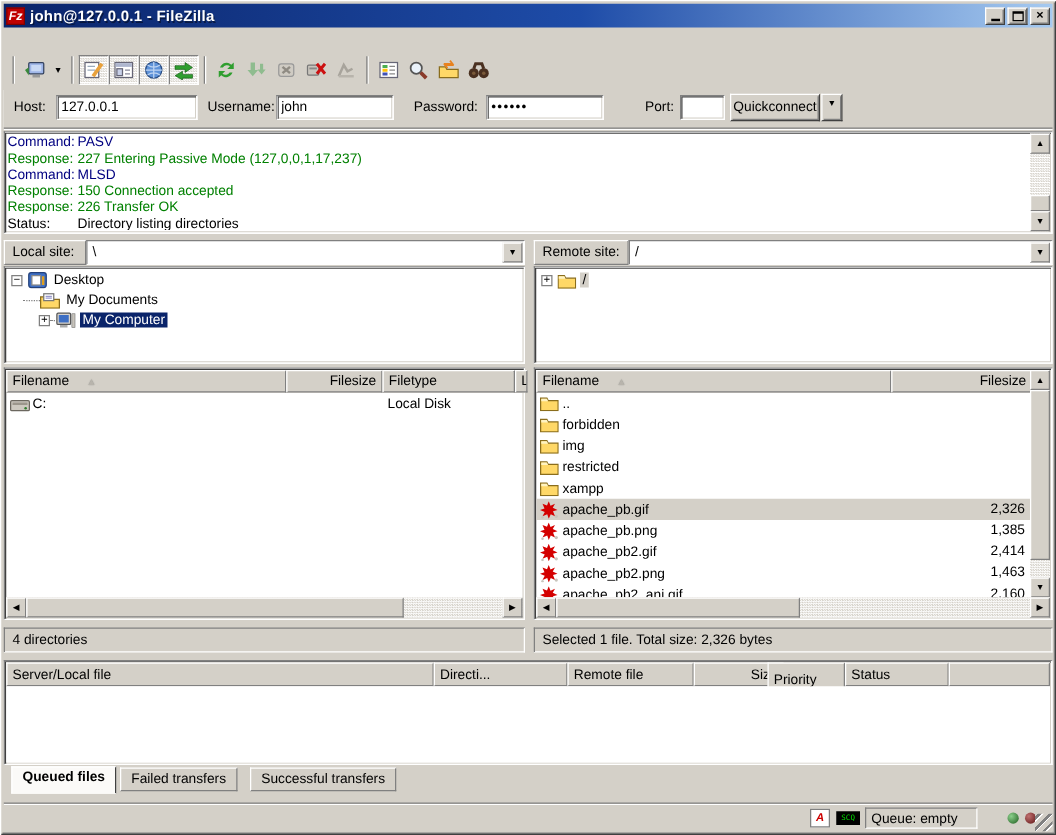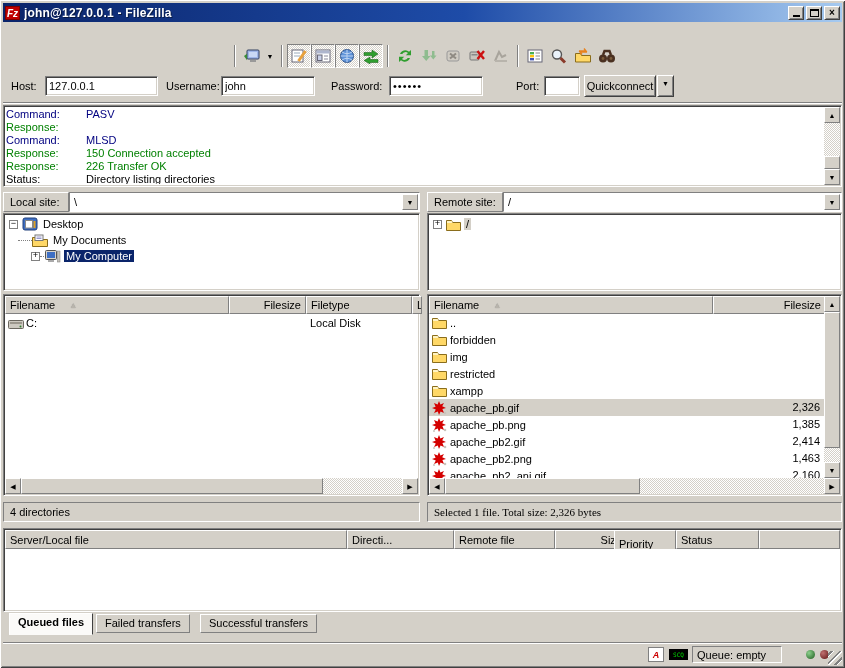--- a/index.html
+++ b/index.html
@@ -2,21 +2,21 @@
 <html><head>
 <meta charset="utf-8">
 <title>FileZilla</title>
 <style>
   html,body{margin:0;padding:0;background:#808080;}
   *{box-sizing:border-box;}
   .window{position:relative;width:845px;height:668px;background:#D4D0C8;
     font-family:"Liberation Sans",sans-serif;font-size:11px;color:#000;
     box-shadow:inset 1px 1px 0 #fff, inset -1px -1px 0 #404040, inset 2px 2px 0 #d4d0c8, inset -2px -2px 0 #808080;
     overflow:hidden;}
-  .abs{position:absolute;justify-content:center;}
+  .abs{position:absolute;}
   
   .sunken{border:1px solid;border-color:#808080 #fff #fff #808080;box-shadow:inset 1px 1px 0 #404040, inset -1px -1px 0 #d4d0c8;}
   .sunken2{border:1px solid;border-color:#808080 #fff #fff #808080;}
   .raised{border:1px solid;border-color:#fff #404040 #404040 #fff;box-shadow:inset 1px 1px 0 #d4d0c8, inset -1px -1px 0 #808080;}
   .raised-thin{border:1px solid;border-color:#fff #808080 #808080 #fff;}
   .dither{background:#fff;background-image:repeating-conic-gradient(#d4d0c8 0% 25%, #fff 0% 50%);background-size:2px 2px;}
   
   .titlebar{left:3px;top:3px;width:839px;height:19px;display:flex;align-items:center;padding:0 2px;
     background:linear-gradient(90deg,#0A246A 0%,#1E4CA8 55%,#A6CAF0 100%);color:#fff;}
   .fz-logo{width:15px;height:14px;background:#BF0000;color:#fff;font-weight:bold;font-style:italic;
@@ -38,21 +38,21 @@
   .tool-dd{width:13px;height:24px;display:flex;align-items:center;justify-content:center;font-size:7px;}
   .tsep{width:0;height:22px;border-left:1px solid #808080;border-right:1px solid #fff;margin:0 4px;}
   
   .quickbar{left:3px;top:71px;width:839px;height:32px;border-bottom:1px solid #808080;box-shadow:0 1px 0 #fff;}
   .qlabel{position:absolute;top:9px;}
   .qinput{position:absolute;top:5px;height:20px;background:#fff;padding:2px 3px;font:11px "Liberation Sans",sans-serif;
     border:1px solid;border-color:#808080 #fff #fff #808080;box-shadow:inset 1px 1px 0 #404040, inset -1px -1px 0 #d4d0c8;outline:none;}
   .qc-btn{position:absolute;top:4px;height:22px;background:#D4D0C8;font:11px "Liberation Sans",sans-serif;text-align:center;padding-top:4px;}
   
   .log-line{display:flex;height:13px;line-height:13px;white-space:nowrap;}
-  .log-label{width:80px;flex:none;}
+  .log-label{width:56px;flex:none;}
   .lc-command{color:#000080;}
   .lc-response{color:#008000;}
   .lc-status{color:#000;}
   
   .sb-btn{position:absolute;width:16px;height:16px;background:#D4D0C8;display:flex;align-items:center;justify-content:center;
     font-size:7px;line-height:7px;color:#000;}
   .sb-thumb{position:absolute;background:#D4D0C8;}
   
   .combo{position:absolute;height:20px;background:#fff;display:flex;align-items:center;}
   .combo-text{flex:1;padding:0 4px;white-space:nowrap;overflow:hidden;}
@@ -230,20 +230,21 @@
   </div>
 
   <div class="abs sunken" style="left:3px;top:105px;width:839px;height:82px;background:#fff;">
     <div style="position:absolute;left:2px;top:2px;right:18px;bottom:2px;overflow:hidden;">
       <div class="log-line lc-command">
           <span class="log-label">Command:</span>
           <span>PASV</span>
         </div>
       <div class="log-line lc-response">
           <span class="log-label">Response:</span>
+          <span>227 Entering Passive Mode (127,0,0,1,17,237)</span>
         </div>
       <div class="log-line lc-command">
           <span class="log-label">Command:</span>
           <span>MLSD</span>
         </div>
       <div class="log-line lc-response">
           <span class="log-label">Response:</span>
           <span>150 Connection accepted</span>
         </div>
       <div class="log-line lc-response">
@@ -478,21 +479,21 @@
         <div class="sb-thumb raised-thin" style="right:0;top:16px;width:16px;height:136px"></div>
         <div class="sb-btn raised-thin" style="right:0;bottom:0">▼</div>
       </div>
       <div class="dither" style="position:absolute;left:1px;right:1px;bottom:1px;height:16px;">
         <div class="sb-btn raised-thin" style="left:0;top:0">◀</div>
         <div class="sb-thumb raised-thin" style="left:16px;top:0;width:195px;height:16px"></div>
         <div class="sb-btn raised-thin" style="right:0;top:0">▶</div>
       </div>
     </div>
 
-    <div class="pane-status" style="left:0;top:310px;width:415px;font-family:Liberation Serif, serif;">Selected 1 file. Total size: 2,326 bytes</div>
+    <div class="pane-status" style="left:0;top:310px;width:415px;">Selected 1 file. Total size: 2,326 bytes</div>
   </div>
 
   <div class="abs sunken" style="left:3px;top:528px;width:839px;height:84px;background:#fff;">
     <div style="position:absolute;left:1px;top:1px;right:1px;height:19px;background:#D4D0C8">
       <div class="hdr-cell" style="left:0;width:342px;height:19px">
           <span>Server/Local file</span>
         </div>
       <div class="hdr-cell" style="left:342px;width:107px;height:19px">
           <span>Directi...</span>
         </div>

